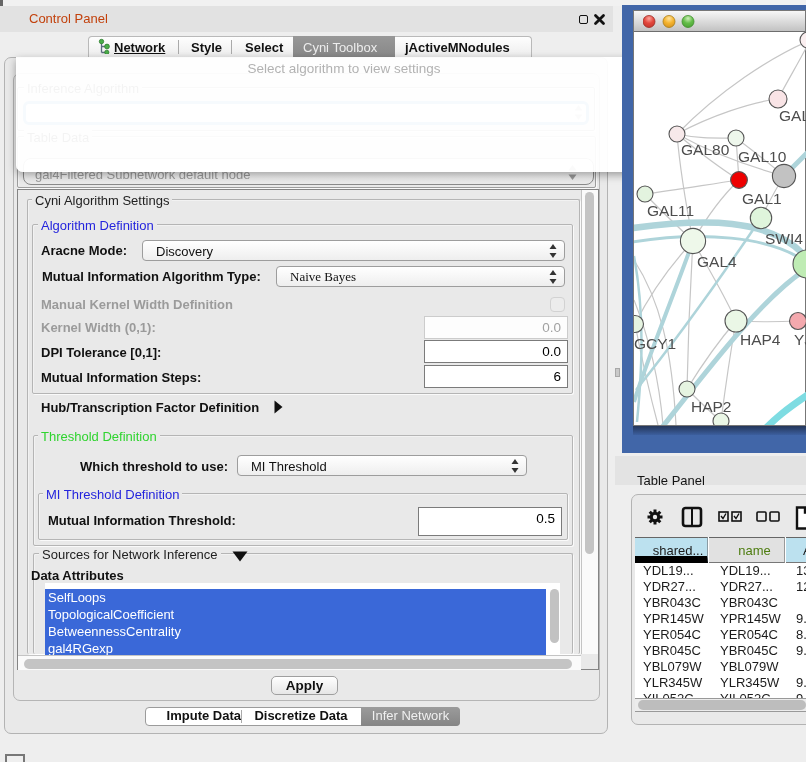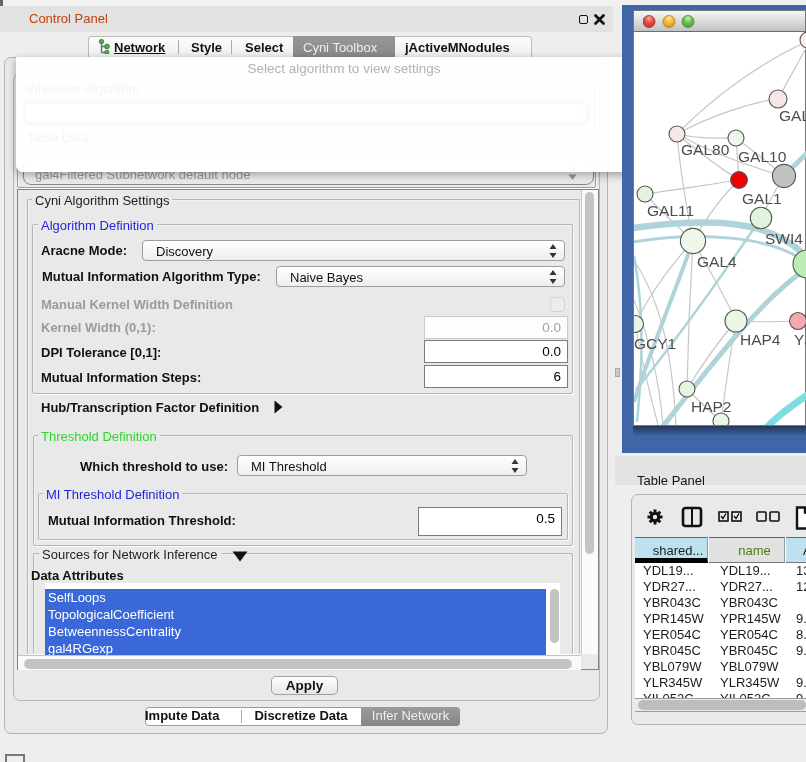--- a/index.html
+++ b/index.html
@@ -82,21 +82,21 @@
 
 <div class="lbl" style="left:41px;top:243px;">Aracne Mode:</div>
 <div class="combo" style="left:142px;top:240px;width:423px;height:21px;">
   <span class="ctext">Discovery</span>
   <svg class="abs" style="right:7px;top:3px;" width="8" height="14" viewBox="0 0 8 14">
       <path d="M4,0 L7.5,5 L0.5,5 Z" fill="#333"></path>
       <path d="M4,14 L7.5,9 L0.5,9 Z" fill="#333"></path>
     </svg>
 </div>
 <div class="lbl" style="left:42px;top:269px;">Mutual Information Algorithm Type:</div>
-<div class="combo" style="left:276px;top:266px;width:289px;height:21px;">
+<div class="combo" style="left:276px;top:266px;width:289px;height:21px;font-family:Liberation Serif, serif;">
   <span class="ctext">Naive Bayes</span>
   <svg class="abs" style="right:7px;top:3px;" width="8" height="14" viewBox="0 0 8 14">
       <path d="M4,0 L7.5,5 L0.5,5 Z" fill="#333"></path>
       <path d="M4,14 L7.5,9 L0.5,9 Z" fill="#333"></path>
     </svg>
 </div>
 <div class="lbl dis" style="left:41px;top:297px;">Manual Kernel Width Definition</div>
 <div class="abs" style="left:550px;top:297px;width:15px;height:15px;background:#ececec;border:1px solid #d2d2d2;border-radius:4px;"></div>
 <div class="lbl dis" style="left:41px;top:320px;">Kernel Width (0,1):</div>
 <div class="fielddis" style="left:424px;top:316px;width:144px;height:23px;line-height:21px;">0.0</div>
@@ -138,21 +138,21 @@
   <div class="abs" style="left:504.5px;top:6px;width:9px;height:54px;background:#c2c2c2;border-radius:5px;"></div>
 </div>
 
 <div class="abs" style="left:16px;top:57px;width:656px;height:115px;background:rgba(255,255,255,0.95);border-radius:0 0 7px 7px;box-shadow:0 3px 9px rgba(0,0,0,0.35);">
   <div class="abs" style="left:0;top:4px;width:100%;text-align:center;font-size:13.5px;color:#b2b2b2;">Select algorithm to view settings</div>
 </div>
 
 <div class="abs" style="left:271px;top:676px;width:67px;height:19px;background:linear-gradient(#ffffff,#e6e6e6);border:1px solid #9f9f9f;border-radius:5px;text-align:center;font-size:13.5px;font-weight:bold;color:#111;line-height:17px;">Apply</div>
 
 <div class="abs" style="left:145px;top:707px;width:315px;height:19px;background:#fff;border:1px solid #9b9b9b;border-radius:4px;"></div>
-<div class="abs" style="left:145px;top:707px;width:96px;height:19px;text-align:left;font-size:13px;font-weight:bold;color:#111;line-height:18px;">Impute Data</div>
+<div class="abs" style="left:145px;top:707px;width:96px;height:19px;text-align:right;font-size:13px;font-weight:bold;color:#111;line-height:18px;">Impute Data</div>
 <div class="abs" style="left:241px;top:710px;width:1px;height:13px;background:#aaa;"></div>
 <div class="abs" style="left:241px;top:707px;width:120px;height:31px;text-align:center;font-size:13px;font-weight:bold;color:#111;line-height:18px;">Discretize Data</div>
 <div class="abs" style="left:361px;top:707px;width:99px;height:19px;background:linear-gradient(#9b9b9b,#858585);border-radius:0 4px 4px 0;text-align:center;font-size:13px;color:#f0f0f0;line-height:18px;">Infer Network</div>
 
 <div class="abs" style="left:615px;top:368px;width:5px;height:9px;background:#c9c9c9;border:1px solid #a8a8a8;"></div>
 
 <div class="abs" style="left:622px;top:5px;width:184px;height:448px;background:#4166a8;"></div>
 <div class="abs" style="left:633px;top:426px;width:173px;height:9px;background:linear-gradient(#24365a,#3c5f9e);"></div>
 
 <div class="abs" style="left:633px;top:10px;width:173px;height:416px;border:1px solid #777;background:#fff;">
@@ -269,21 +269,21 @@
       <rect x="87" y="6" width="9" height="9"></rect>
     <path d="M76,10 l2,2.5 l3,-5" stroke-width="1.4"></path>
       <path d="M89,10 l2,2.5 l3,-5" stroke-width="1.4"></path>
     <rect x="112" y="6" width="9" height="9" rx="1"></rect>
       <rect x="125" y="6" width="9" height="9" rx="1"></rect>
   </g>
   <path d="M152,1.5 h8 v5 h5 v16 h-13 z" fill="#fff" stroke="#111" stroke-width="2.4"></path>
 </svg>
 
 <div class="abs" style="left:635px;top:537px;width:171px;height:161px;background:#fff;">
-  <div class="abs" style="left:0;top:0;width:73px;height:26px;background:#bce1ef;border-top:1px solid #666;border-bottom:5px solid #000000;border-right:1px solid #8a9ba3;text-align:center;font-size:13px;color:#1c1c1c;line-height:25px;"><span style="position:relative;left:7px;">shared...</span></div>
+  <div class="abs" style="left:0;top:0;width:73px;height:26px;background:#bce1ef;border-top:1px solid #666;border-bottom:7px solid #000000;border-right:1px solid #8a9ba3;text-align:center;font-size:13px;color:#1c1c1c;line-height:25px;"><span style="position:relative;left:7px;">shared...</span></div>
   <div class="abs" style="left:74px;top:0;width:76px;height:26px;background:#e1e1e1;border-top:1px solid #666;border-bottom:1px solid #777;border-right:1px solid #999;text-align:center;font-size:13px;color:#4d7c0f;line-height:25px;"><span style="position:relative;left:8px;">name</span></div>
   <div class="abs" style="left:151px;top:0;width:20px;height:26px;background:#bce1ef;border-top:1px solid #666;border-bottom:1px solid #777;text-align:left;font-size:13px;color:#1c1c1c;line-height:25px;padding-left:17px;">A</div>
   <div class="abs" style="left:8px;top:26px;font-size:13px;color:#1c1c1c;line-height:16px;">YDL19...<br>YDR27...<br>YBR043C<br>YPR145W<br>YER054C<br>YBR045C<br>YBL079W<br>YLR345W<br>YIL052C</div>
   <div class="abs" style="left:85px;top:26px;font-size:13px;color:#1c1c1c;line-height:16px;">YDL19...<br>YDR27...<br>YBR043C<br>YPR145W<br>YER054C<br>YBR045C<br>YBL079W<br>YLR345W<br>YIL052C</div>
   <div class="abs" style="left:161px;top:26px;font-size:13px;color:#1c1c1c;line-height:16px;">13<br>12<br><br>9.<br>8.<br>9.<br><br>9.<br>9.</div>
 </div>
 <div class="abs" style="left:635px;top:698px;width:171px;height:14px;background:#ececec;border-top:1px solid #999;border-bottom:1px solid #999;"></div>
 <div class="abs" style="left:638px;top:700px;width:168px;height:10px;background:#bdbdbd;border-radius:5px;"></div>
 
 <div class="abs" style="left:5px;top:754px;width:20px;height:12px;background:#efefef;border:2px solid #777;"></div>

